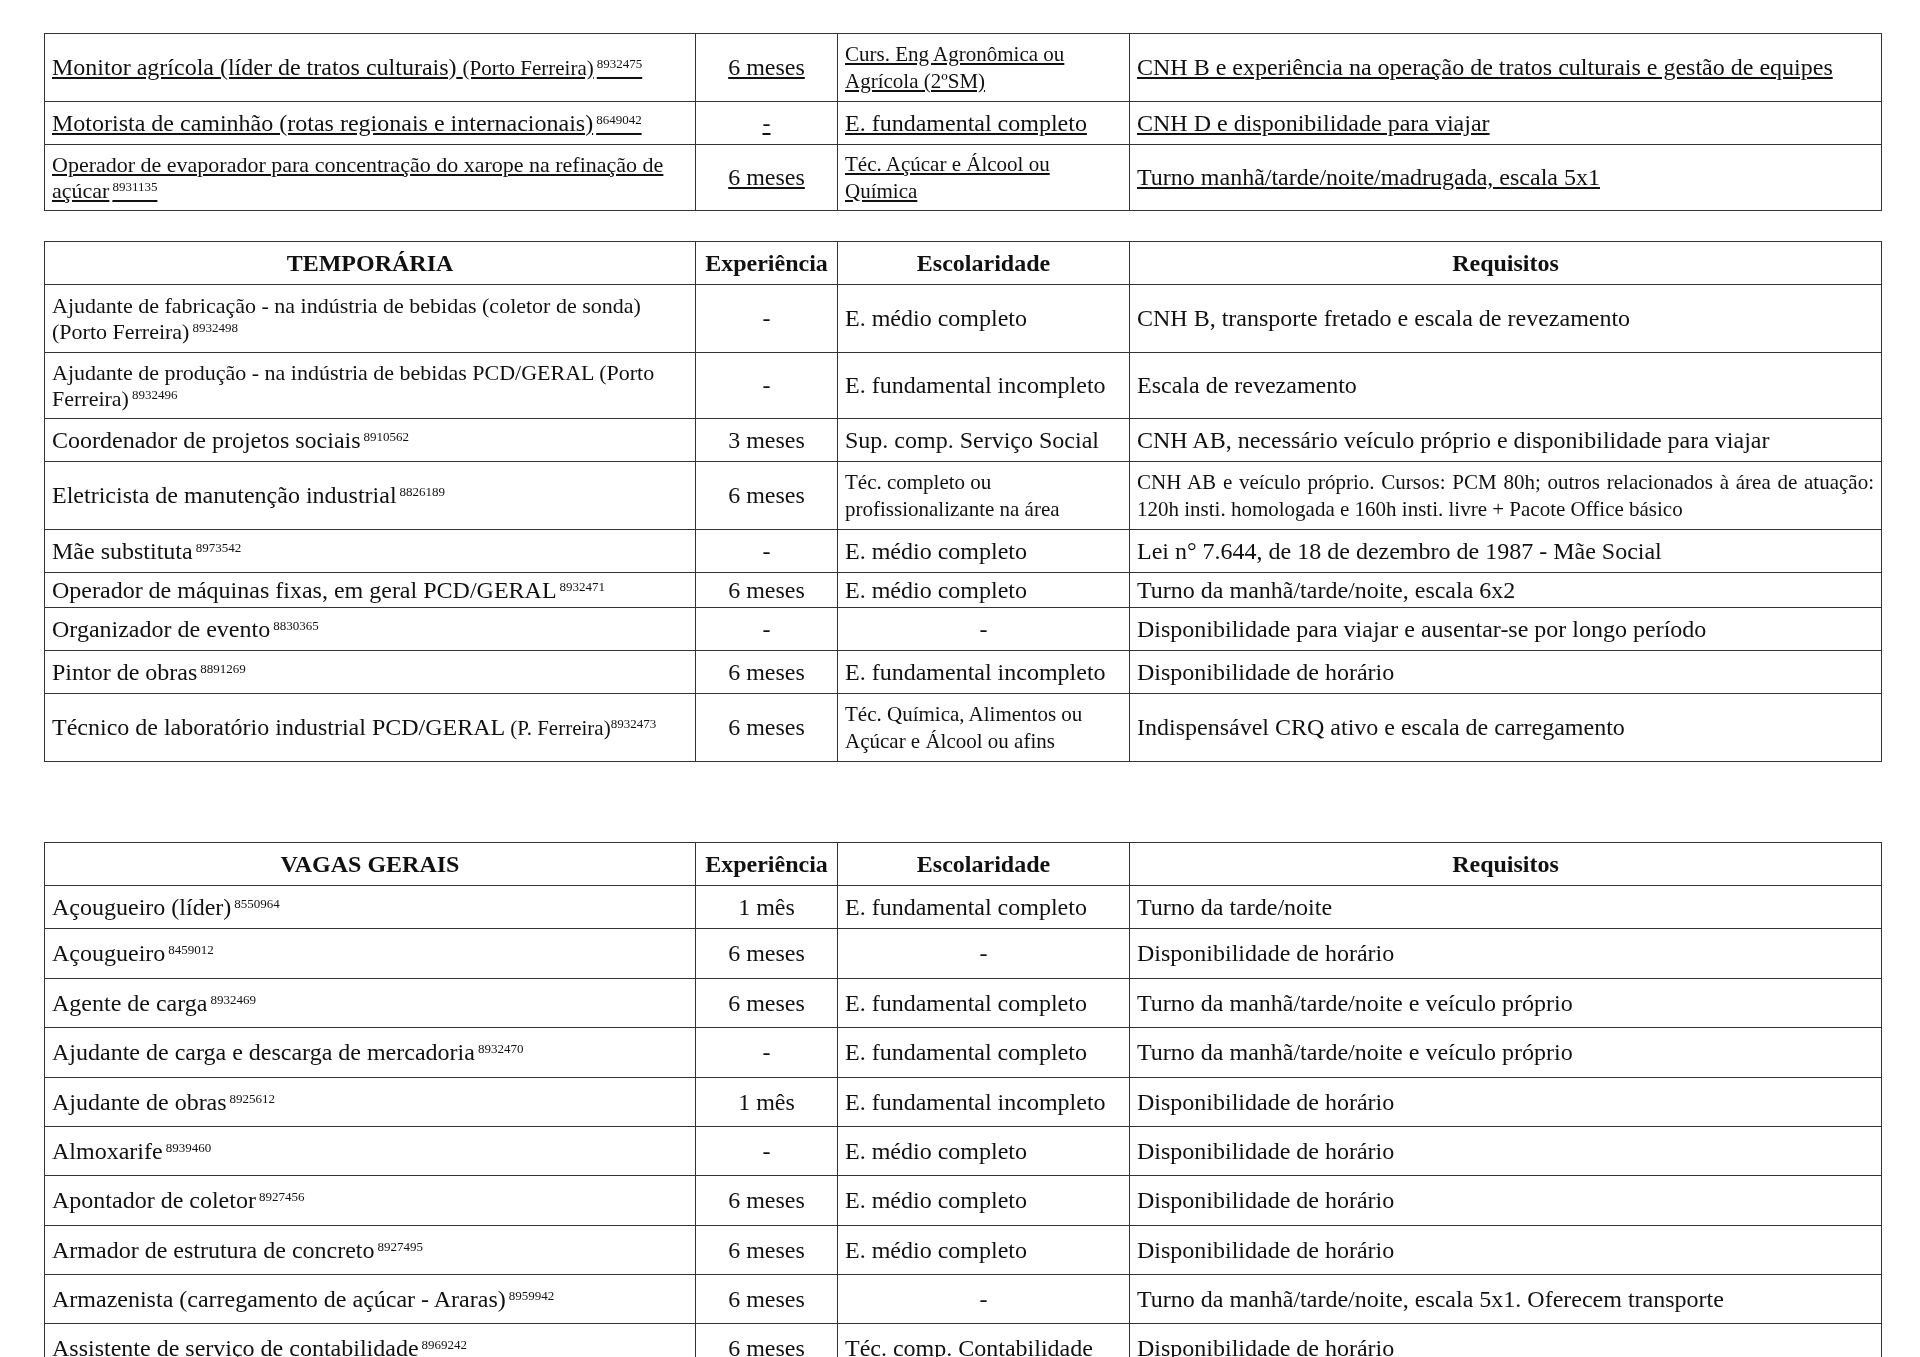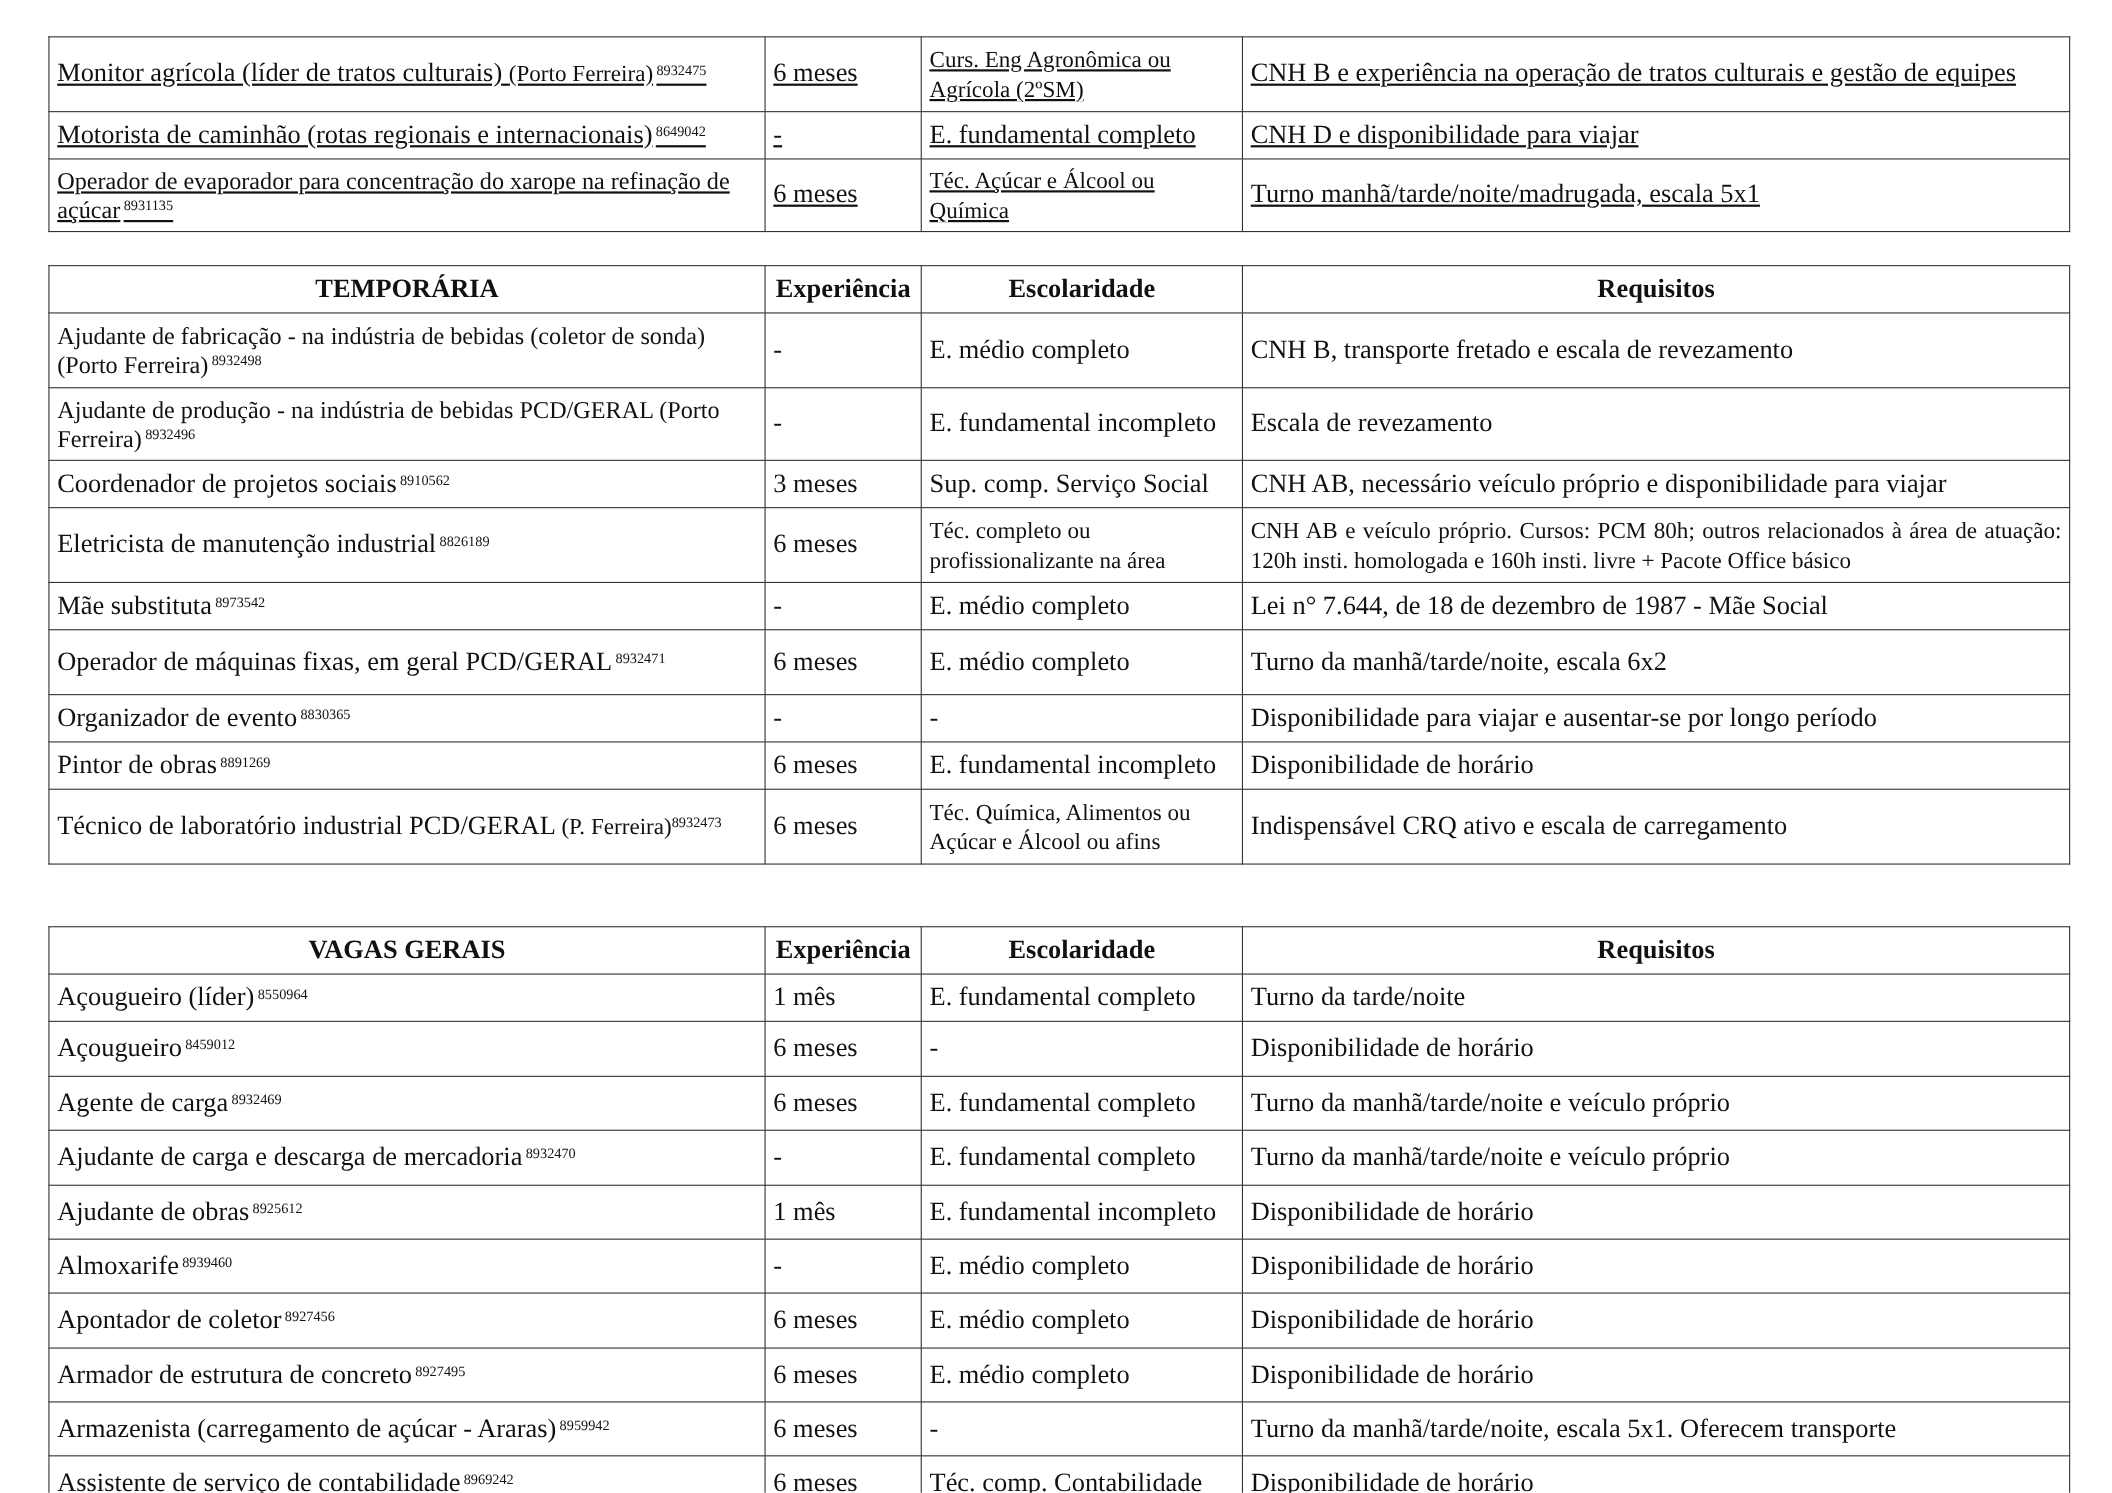--- a/index.html
+++ b/index.html
@@ -8,21 +8,21 @@
   table.jobs { position: absolute; left: 44px; width: 1837px; border-collapse: collapse;
                table-layout: fixed; font-size: 24px; }
   table.jobs td, table.jobs th { border: 1.5px solid #333; padding: 0 7px; vertical-align: middle;
                                  line-height: 27px; }
   table.jobs col.c1 { width: 651px; }
   table.jobs col.c2 { width: 142px; }
   table.jobs col.c3 { width: 292px; }
   table.jobs col.c4 { width: 752px; }
   th { font-weight: bold; text-align: center; font-size: 24px; }
   th.exp { padding: 0 2px; }
-  td.exp, td.center { }
+  td.exp, td.center { text-align: center; }
   td.small { font-size: 21px; line-height: 26px; }
   td.justify { text-align: justify; font-size: 21px; line-height: 27px; }
   .sup { font-size: 13px; vertical-align: top; position: relative; top: -4px; margin-left: 3px; }
   .sup.tight { margin-left: 0; }
   .loc { font-size: 21px; }
   #t1 { top: 33px; text-decoration: underline; }
   #t2 { top: 241px; }
   #t3 { top: 842px; }
 </style>
 </head>
@@ -96,21 +96,21 @@
       <td class="exp">6 meses</td>
       <td class="small">Téc. completo ou profissionalizante na área</td>
       <td class="justify">CNH AB e veículo próprio. Cursos: PCM 80h; outros relacionados à área de atuação: 120h insti. homologada e 160h insti. livre + Pacote Office básico</td>
     </tr>
     <tr style="height:43px">
       <td><span>Mãe substituta</span><span class="sup">8973542</span></td>
       <td class="exp">-</td>
       <td>E. médio completo</td>
       <td>Lei n° 7.644, de 18 de dezembro de 1987 - Mãe Social</td>
     </tr>
-    <tr style="height:59px">
+    <tr style="height:35px">
       <td><span>Operador de máquinas fixas, em geral PCD/GERAL</span><span class="sup">8932471</span></td>
       <td class="exp">6 meses</td>
       <td>E. médio completo</td>
       <td>Turno da manhã/tarde/noite, escala 6x2</td>
     </tr>
     <tr style="height:43px">
       <td><span>Organizador de evento</span><span class="sup">8830365</span></td>
       <td class="exp">-</td>
       <td class="center">-</td>
       <td>Disponibilidade para viajar e ausentar-se por longo período</td>

